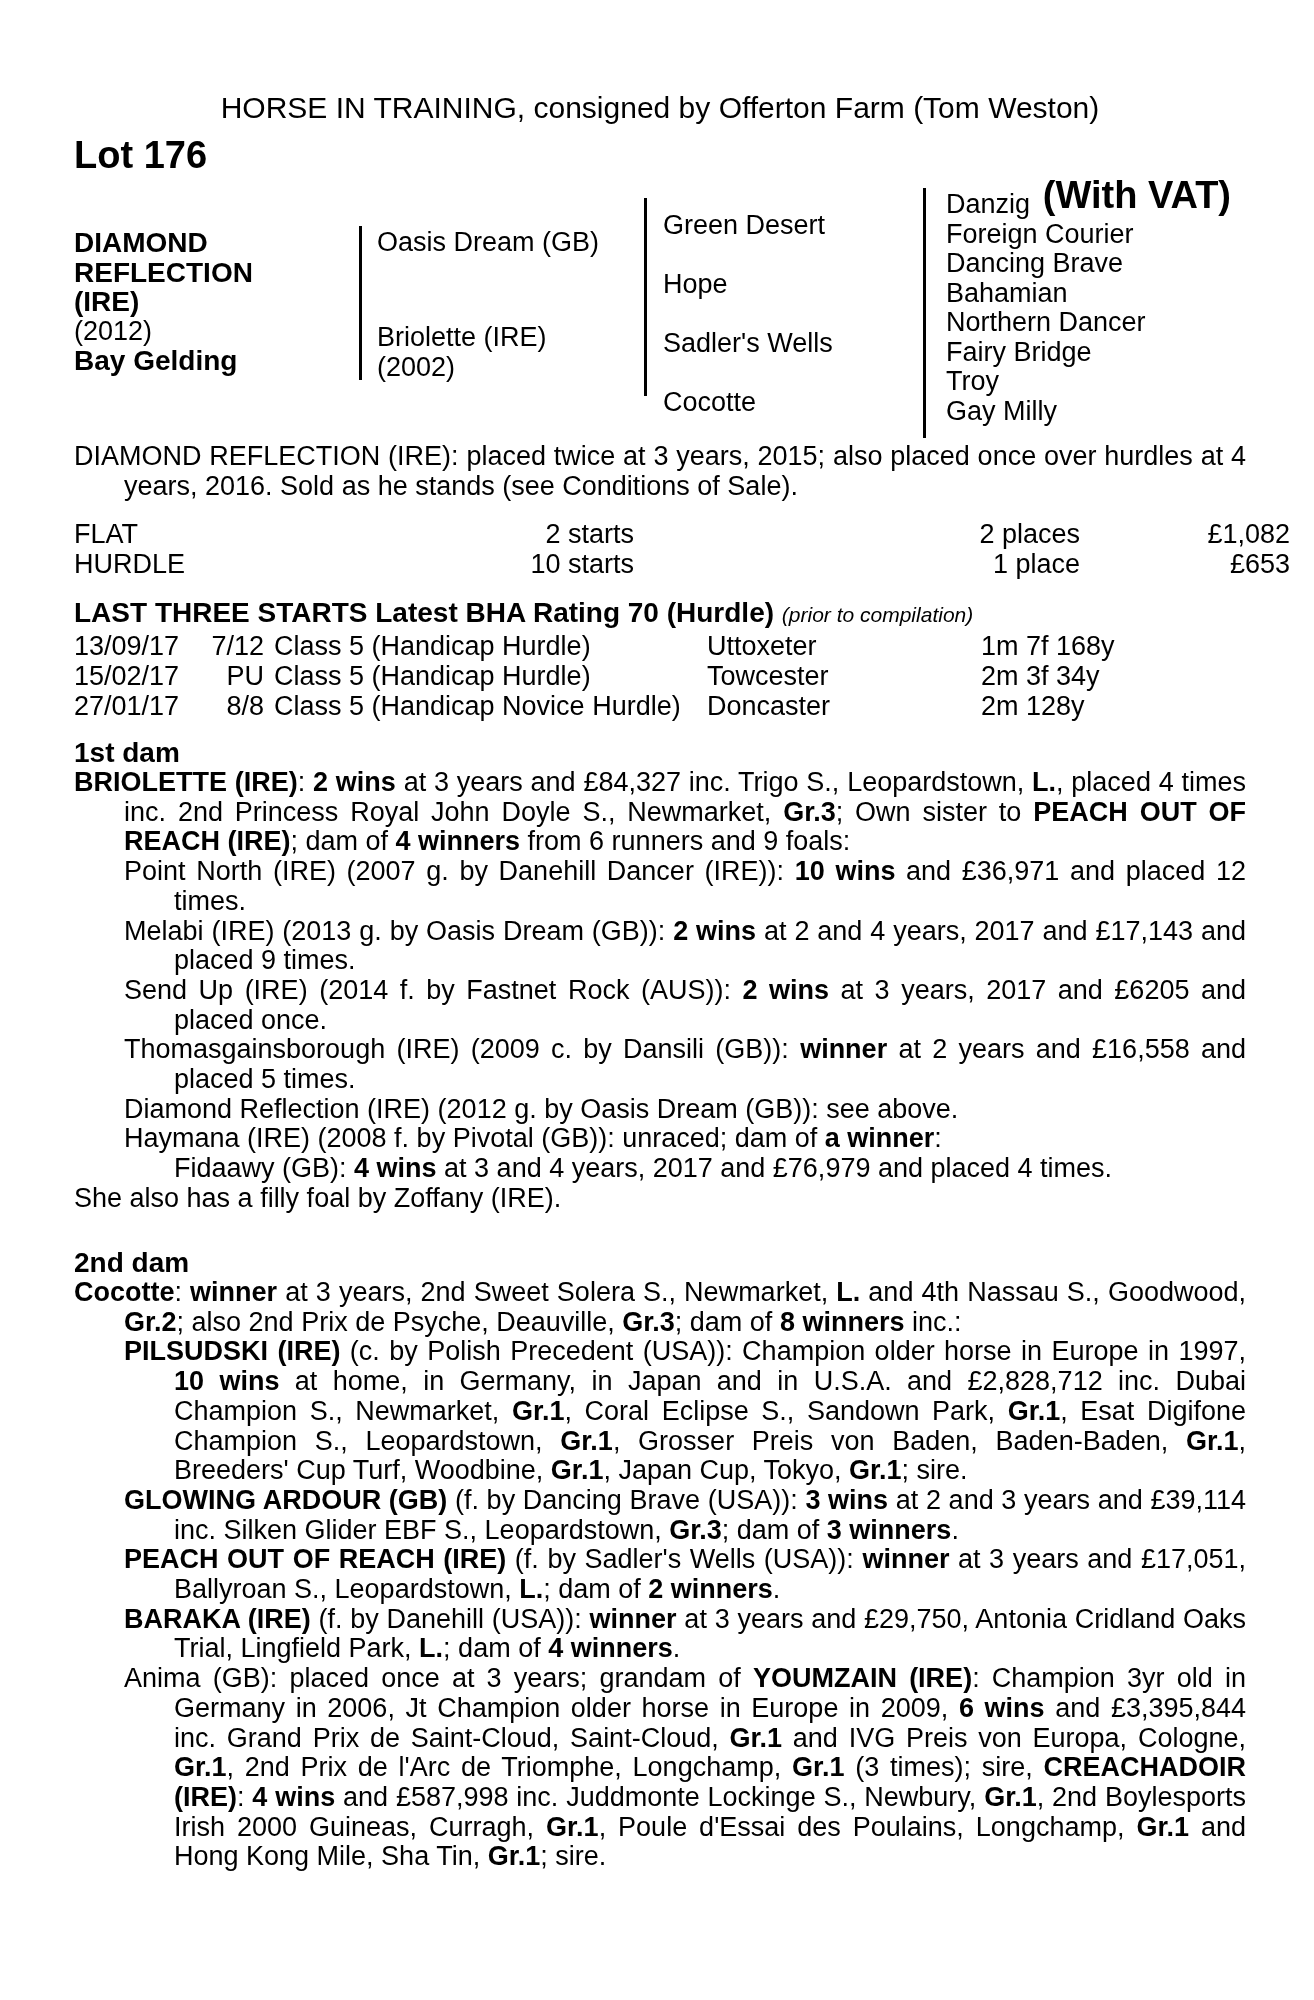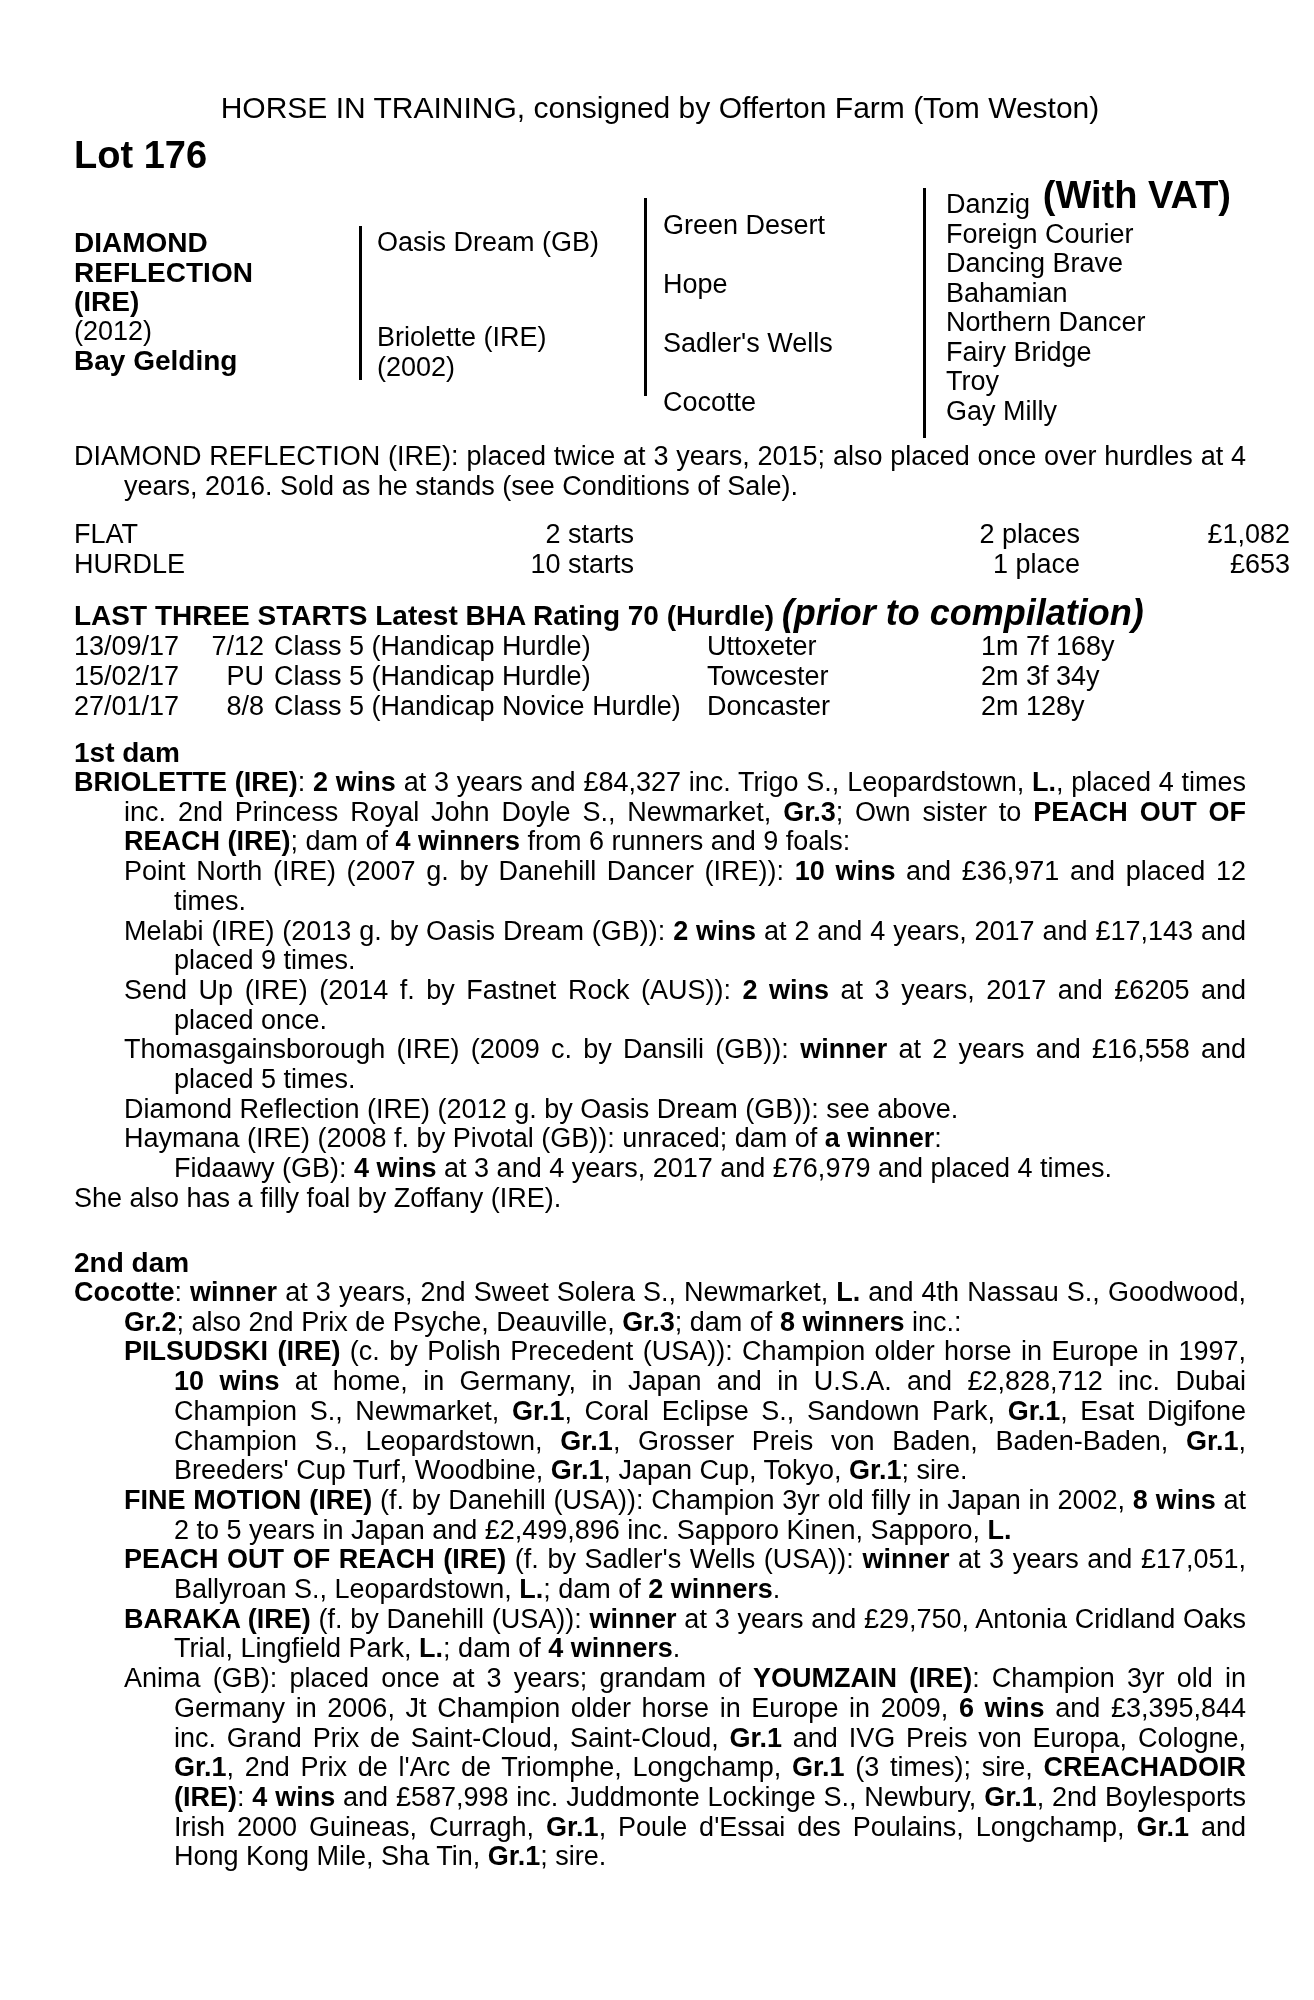--- a/index.html
+++ b/index.html
@@ -50,21 +50,21 @@
   #stats{position:absolute;top:519px;left:0;width:100%;font-size:27px;}
   .stats-row{position:relative;height:30px;}
   .st-type{position:absolute;left:0;}
   .st-starts{position:absolute;left:260px;width:300px;text-align:right;}
   .st-places{position:absolute;left:706px;width:300px;text-align:right;}
   .st-money{position:absolute;left:1066px;width:150px;text-align:right;}
 
   
   #races{position:absolute;top:598px;left:0;width:100%;font-size:27px;}
   .races-title{font-size:28px;font-weight:bold;line-height:30px;}
-  .races-title i{font-weight:bold;font-size:36px;}
+  .races-title i{font-weight:normal;font-size:21px;}
   #races-table{position:absolute;top:33px;left:0;width:100%;}
   .race-row{position:relative;height:30px;}
   .rc-date{position:absolute;left:0;}
   .rc-pos{position:absolute;left:110px;width:80px;text-align:right;}
   .rc-class{position:absolute;left:200px;white-space:nowrap;}
   .rc-course{position:absolute;left:633px;}
   .rc-dist{position:absolute;left:907px;white-space:nowrap;}
 
   
   .dam-section{position:absolute;left:0;width:100%;}
@@ -177,20 +177,20 @@
         <p class="para p-h3"><span>Fidaawy (GB): </span><b>4 wins</b><span> at 3 and 4 years, 2017 and £76,979 and placed 4 times.</span></p>
         <p class="para p-flat"><span>She also has a filly foal by Zoffany (IRE).</span></p>
       </div>
   </div>
 
   <div class="dam-section" id="dam2">
     <div class="dam-heading">2nd dam</div>
     <div id="dam2-paras">
         <p class="para p-h1"><b>Cocotte</b><span>: </span><b>winner</b><span> at 3 years, 2nd Sweet Solera S., Newmarket, </span><b>L.</b><span> and 4th Nassau S., Goodwood, </span><b>Gr.2</b><span>; also 2nd Prix de Psyche, Deauville, </span><b>Gr.3</b><span>; dam of </span><b>8 winners</b><span> inc.:</span></p>
         <p class="para p-h2"><b>PILSUDSKI (IRE)</b><span> (c. by Polish Precedent (USA)): Champion older horse in Europe in 1997, </span><b>10 wins</b><span> at home, in Germany, in Japan and in U.S.A. and £2,828,712 inc. Dubai Champion S., Newmarket, </span><b>Gr.1</b><span>, Coral Eclipse S., Sandown Park, </span><b>Gr.1</b><span>, Esat Digifone Champion S., Leopardstown, </span><b>Gr.1</b><span>, Grosser Preis von Baden, Baden-Baden, </span><b>Gr.1</b><span>, Breeders' Cup Turf, Woodbine, </span><b>Gr.1</b><span>, Japan Cup, Tokyo, </span><b>Gr.1</b><span>; sire.</span></p>
-        <p class="para p-h2"><b>FINE MOTION (IRE)</b><span> (f. by Danehill (USA)): Champion 3yr old filly in Japan in 2002, </span><b>8 wins</b><span> at 2 to 5 years in Japan and £2,499,896 inc. Sapporo Kinen, Sapporo, </span><b>L.</b></p>
+        <p class="para p-h2"><b>GLOWING ARDOUR (GB)</b><span> (f. by Dancing Brave (USA)): </span><b>3 wins</b><span> at 2 and 3 years and £39,114 inc. Silken Glider EBF S., Leopardstown, </span><b>Gr.3</b><span>; dam of </span><b>3 winners</b><span>.</span></p>
         <p class="para p-h2"><b>PEACH OUT OF REACH (IRE)</b><span> (f. by Sadler's Wells (USA)): </span><b>winner</b><span> at 3 years and £17,051, Ballyroan S., Leopardstown, </span><b>L.</b><span>; dam of </span><b>2 winners</b><span>.</span></p>
         <p class="para p-h2"><b>BARAKA (IRE)</b><span> (f. by Danehill (USA)): </span><b>winner</b><span> at 3 years and £29,750, Antonia Cridland Oaks Trial, Lingfield Park, </span><b>L.</b><span>; dam of </span><b>4 winners</b><span>.</span></p>
         <p class="para p-h2"><span>Anima (GB): placed once at 3 years; grandam of </span><b>YOUMZAIN (IRE)</b><span>: Champion 3yr old in Germany in 2006, Jt Champion older horse in Europe in 2009, </span><b>6 wins</b><span> and £3,395,844 inc. Grand Prix de Saint-Cloud, Saint-Cloud, </span><b>Gr.1</b><span> and IVG Preis von Europa, Cologne, </span><b>Gr.1</b><span>, 2nd Prix de l'Arc de Triomphe, Longchamp, </span><b>Gr.1</b><span> (3 times); sire, </span><b>CREACHADOIR (IRE)</b><span>: </span><b>4 wins</b><span> and £587,998 inc. Juddmonte Lockinge S., Newbury, </span><b>Gr.1</b><span>, 2nd Boylesports Irish 2000 Guineas, Curragh, </span><b>Gr.1</b><span>, Poule d'Essai des Poulains, Longchamp, </span><b>Gr.1</b><span> and Hong Kong Mile, Sha Tin, </span><b>Gr.1</b><span>; sire.</span></p>
       </div>
   </div>
 
 </div>
 
 </body></html>

